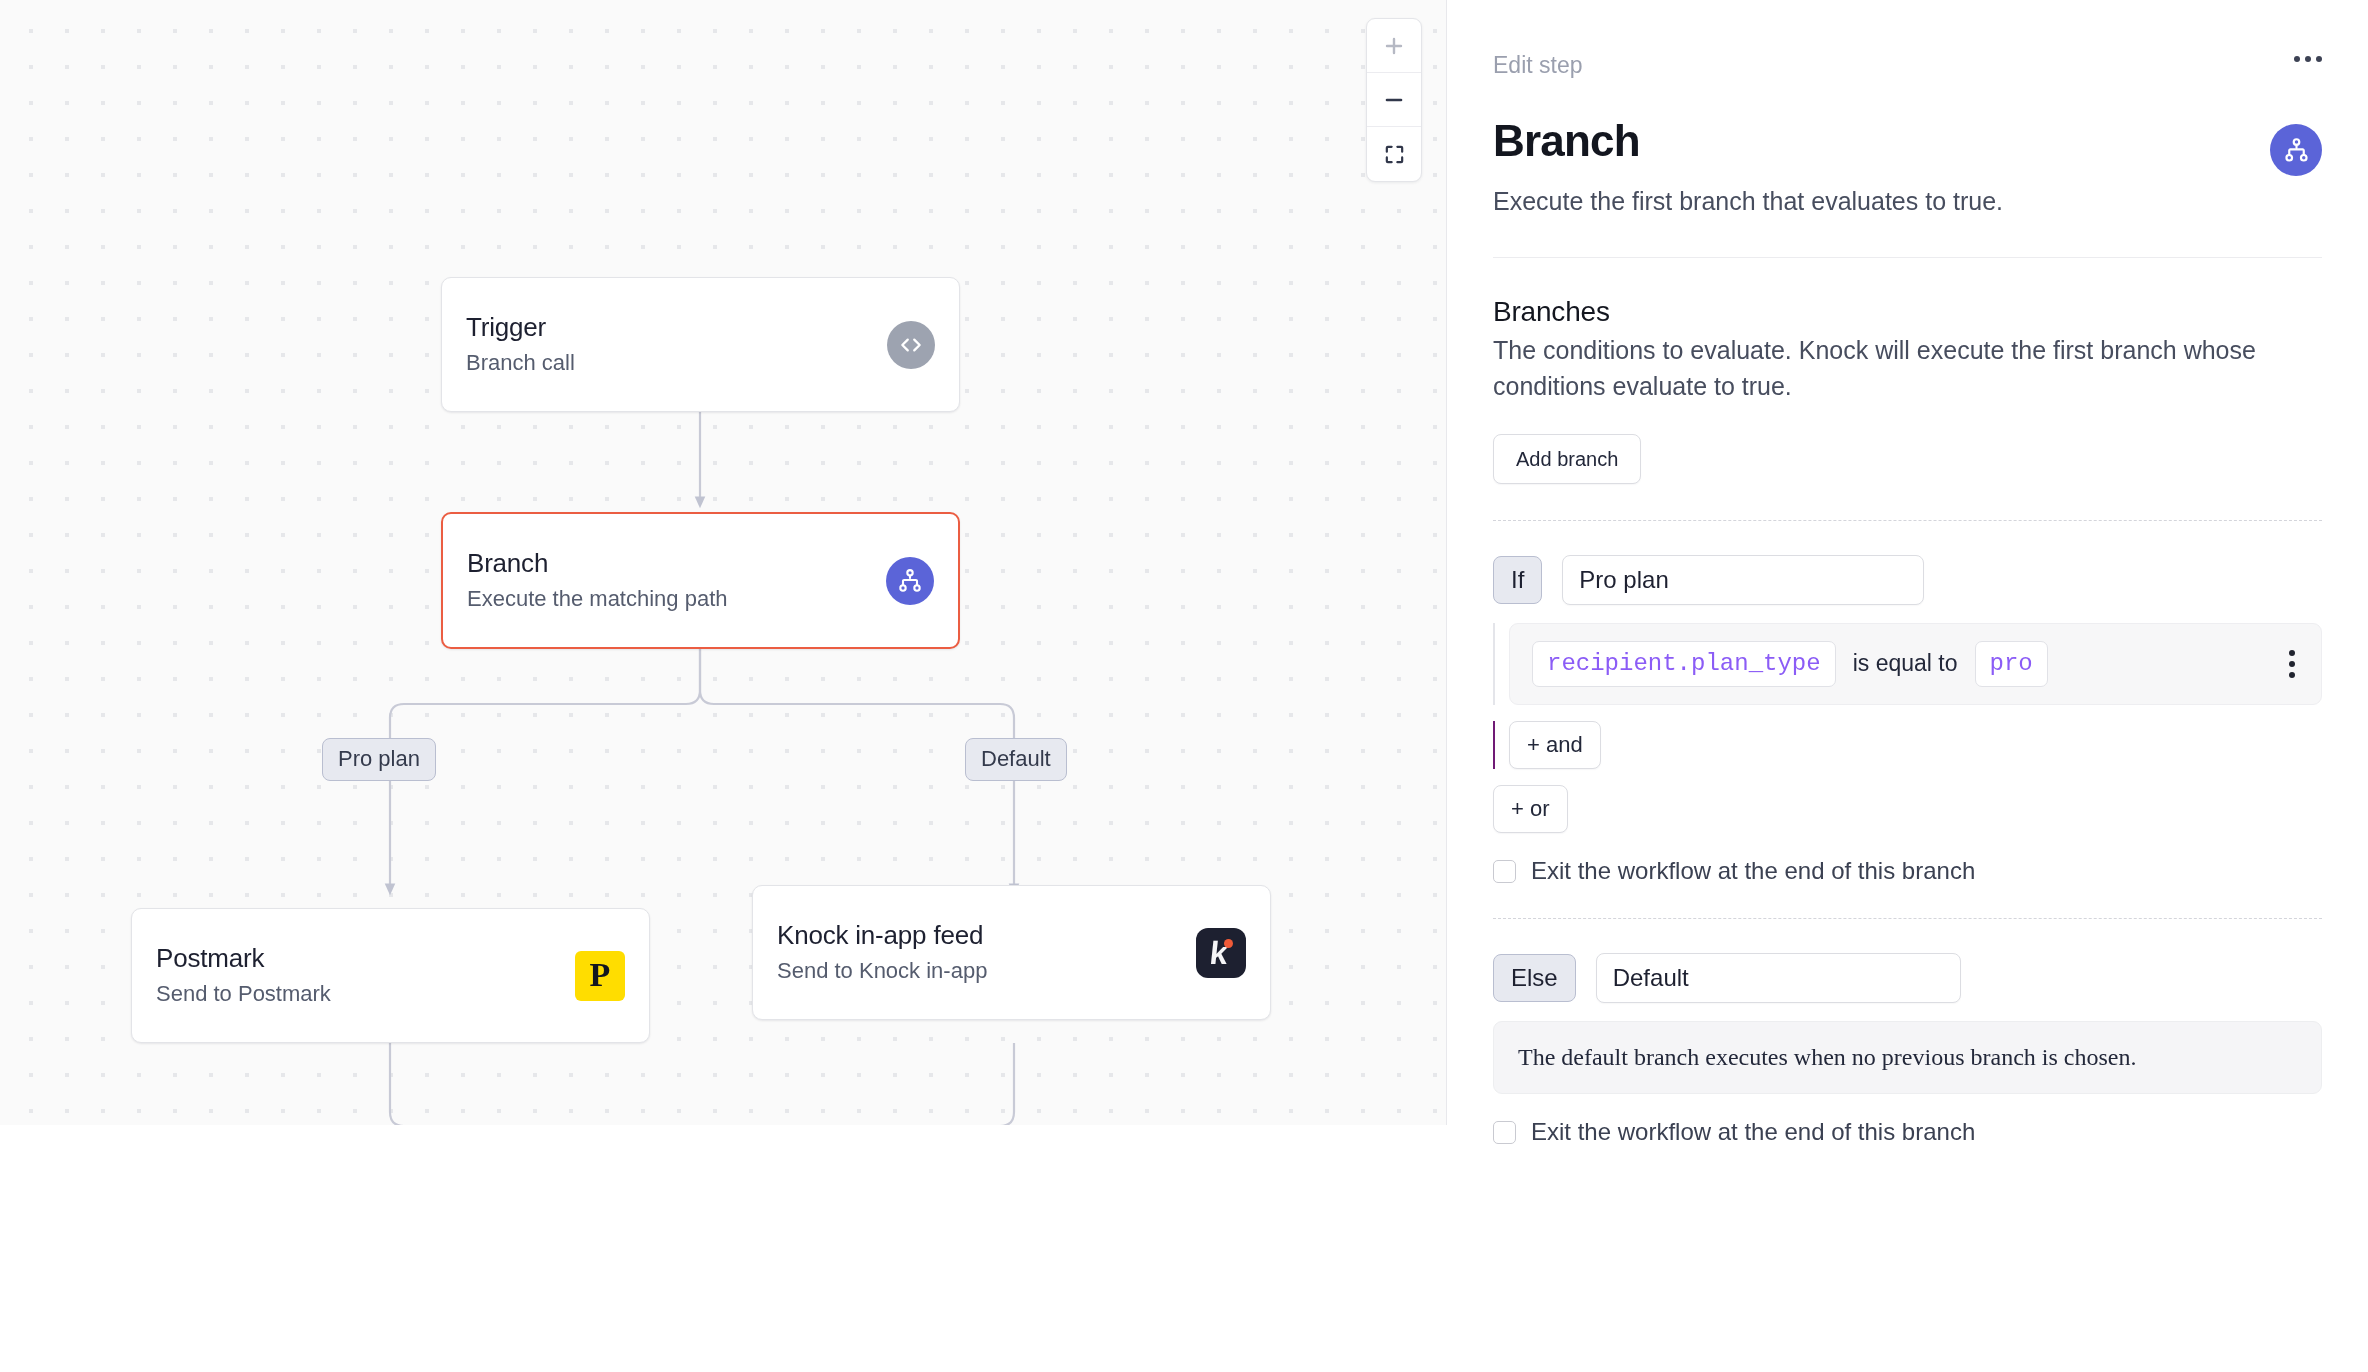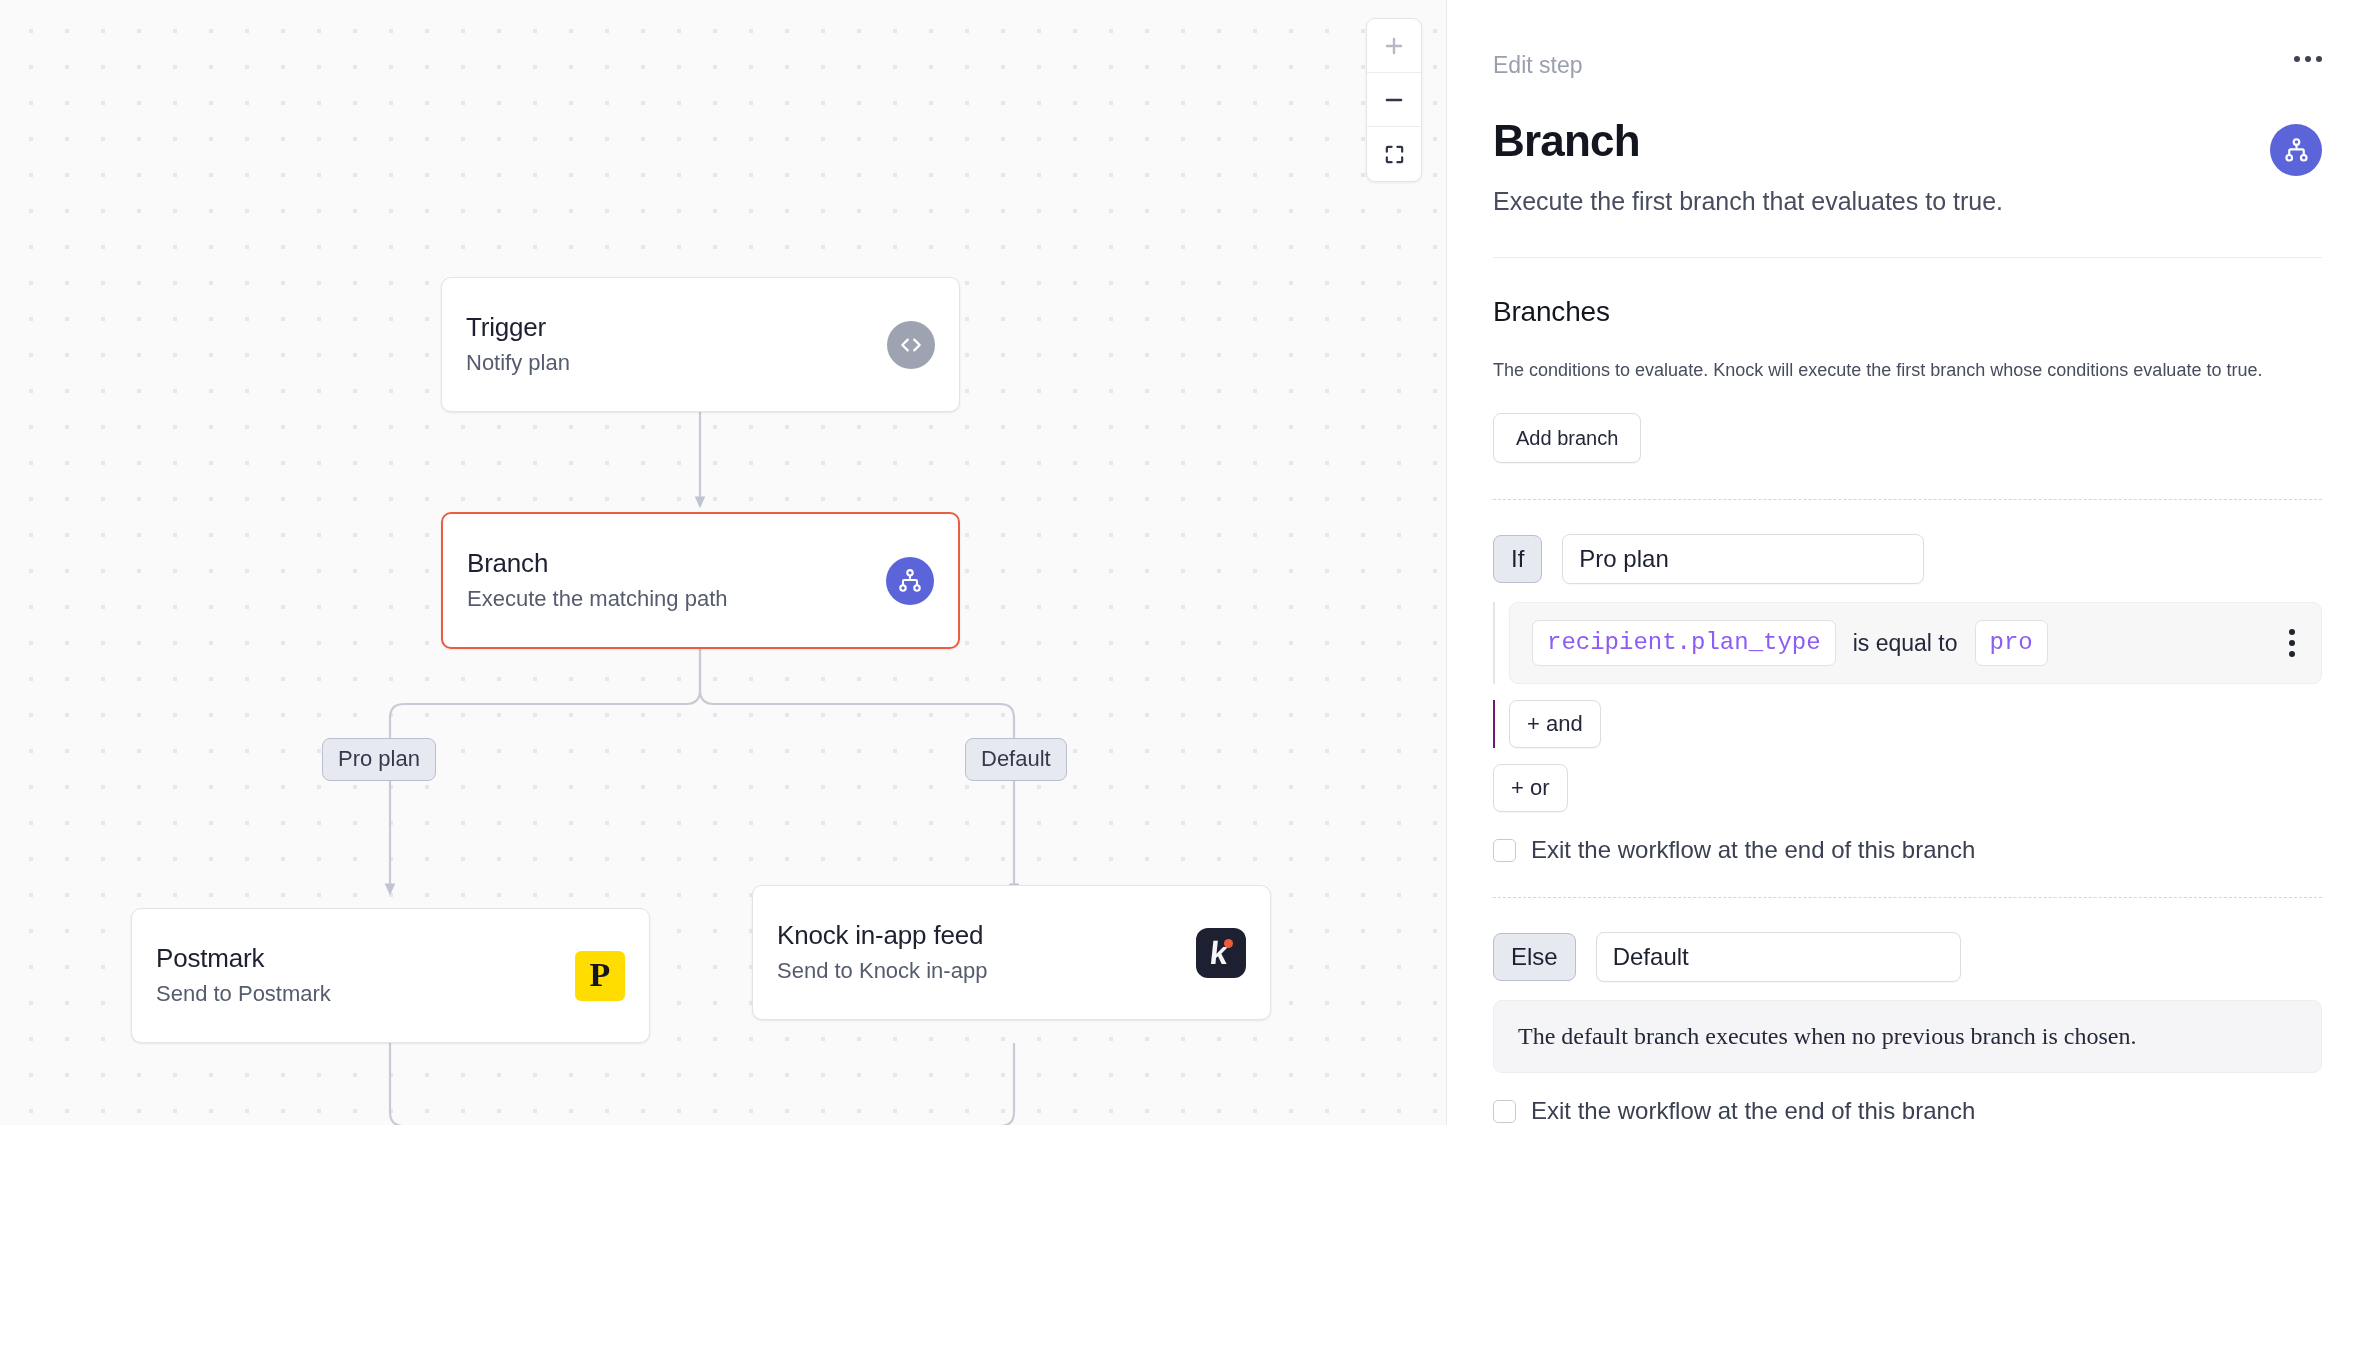--- a/index.html
+++ b/index.html
@@ -134,21 +134,21 @@
 
   .p-title-row { display: flex; align-items: flex-start; justify-content: space-between; margin-top: 42px; }
   .p-title { font-size: 44px; color: #13161f; font-weight: 700; letter-spacing: -0.8px; line-height: 1; }
   .p-desc { font-size: 25px; color: #474d5e; margin-top: 23px; line-height: 1.25; }
   .p-title-icon { flex: 0 0 auto; margin-top: 5px; }
 
   .p-hr { height: 1px; background: #ececef; margin: 40px 0 0 0; }
   .p-dashed { border-top: 1px dashed #d4d5db; margin: 0; }
 
   .sec-title { font-size: 28px; color: #13161f; font-weight: 400; letter-spacing: -0.2px; }
-  .sec-desc { font-size: 18px; color: #474d5e; line-height: 1.43; margin-top: 30px; }
+  .sec-desc { font-size: 25px; color: #474d5e; line-height: 1.43; margin-top: 5px; }
 
   .btn {
     display: inline-flex; align-items: center; justify-content: center;
     background: #ffffff;
     border: 1px solid #dcdde2;
     border-radius: 8px;
     font-size: 20px; color: #23283a;
     padding: 14px 22px;
     cursor: pointer;
     box-shadow: 0 1px 1.5px rgba(16,24,40,.04);
@@ -242,21 +242,21 @@
         <path d="M 700 649 L 700 690 Q 700 704 714 704 L 1000 704 Q 1014 704 1014 718 L 1014 890" marker-end="url(#arrow)"></path>
 
         <path d="M 390 1043 L 390 1112 Q 390 1126 404 1126 L 686 1126 Q 700 1126 700 1140 L 700 1252" marker-end="url(#arrow)"></path>
         <path d="M 1014 1043 L 1014 1112 Q 1014 1126 1000 1126 L 714 1126 Q 700 1126 700 1140 L 700 1252"></path>
       </g>
     </svg>
 
     <div class="node" id="node-trigger">
       <div class="node-text">
         <div class="node-title">Trigger</div>
-        <div class="node-sub">Notify plan</div>
+        <div class="node-sub">Branch call</div>
       </div>
       <div class="node-icon">
         <div class="ic-circle ic-trigger">
           <svg width="26" height="26" viewBox="0 0 24 24" fill="none" stroke="#ffffff" stroke-width="2.1" stroke-linecap="round" stroke-linejoin="round">
             <polyline points="9,7 4,12 9,17"></polyline>
             <polyline points="15,7 20,12 15,17"></polyline>
           </svg>
         </div>
       </div>
     </div>

